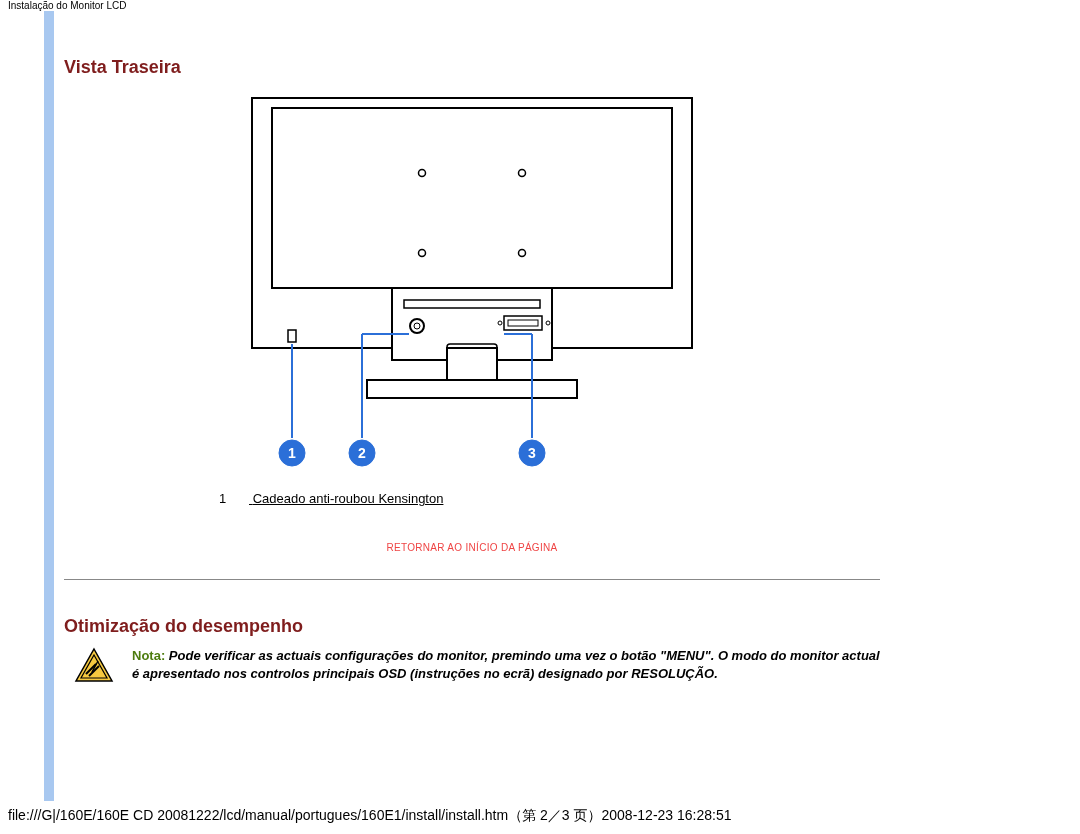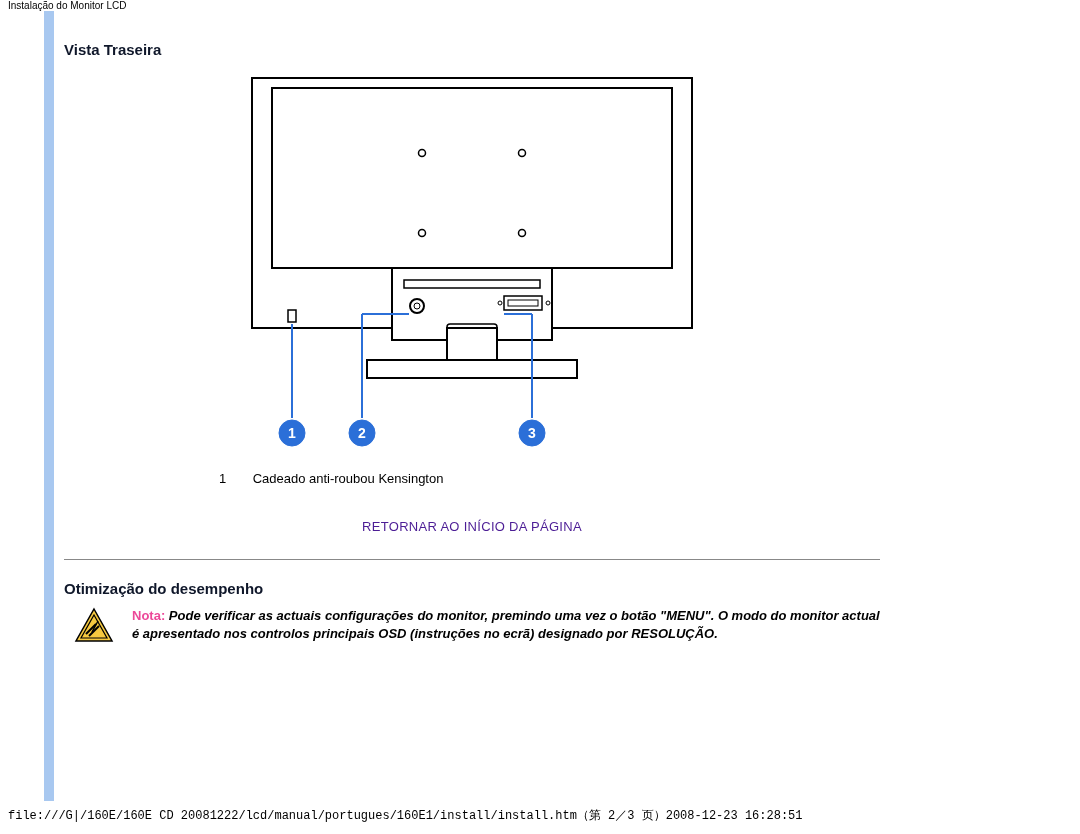--- a/index.html
+++ b/index.html
@@ -23,47 +23,48 @@
   }
   .blue-stripe {
     width: 10px;
     background: #a8c8f0;
   }
   .content {
     flex: 1;
     padding: 10px 200px 10px 10px;
   }
   .section-title {
-    color: #0f172a;
-    font-size: 15px;
-    font-weight: bold;
-    margin: 20px 0 10px 0;
+    color: #7f1d1d;
+    font-size: 18px;
+    font-weight: bold;
+    margin: 36px 0 10px 0;
   }
   .diagram-box {
     width: 480px;
     margin: 10px auto 10px auto;
   }
   .legend {
     margin: 10px 0 10px 155px;
   }
   .legend-row {
     padding: 3px 0;
+    text-decoration: underline;
   }
   .legend-num {
     display: inline-block;
     width: 30px;
   }
   .return-link {
     text-align: center;
     margin: 30px 0 25px 0;
   }
   .return-link a {
-    color: #4c1d95;
+    color: #ef4444;
     text-decoration: none;
-    font-size: 13px;
+    font-size: 10px;
     letter-spacing: 0.3px;
     margin-top: 8px;
   }
   hr.sep {
     border: none;
     border-top: 1px solid #888;
     margin: 0 0 10px 0;
   }
   .bullet-block {
     margin: 10px 0 20px 30px;
@@ -78,28 +79,27 @@
     flex: none;
     width: 40px;
     height: 36px;
   }
   .note-text {
     font-style: italic;
     font-weight: bold;
     line-height: 1.35;
   }
   .note-label {
-    color: #ec4899;
+    color: #4d7c0f;
     font-style: normal;
     font-weight: bold;
   }
   .footer-text {
-    font-size: 12px;
+    font-size: 14px;
     padding: 6px 8px;
-    font-family: Liberation Mono, monospace;
   }
   svg { display: block; }
   .callout-circle {
     fill: #2b6fd8;
     stroke: #2b6fd8;
   }
   .callout-num {
     fill: #fff;
     font-family: Arial, Helvetica, sans-serif;
     font-size: 14px;

